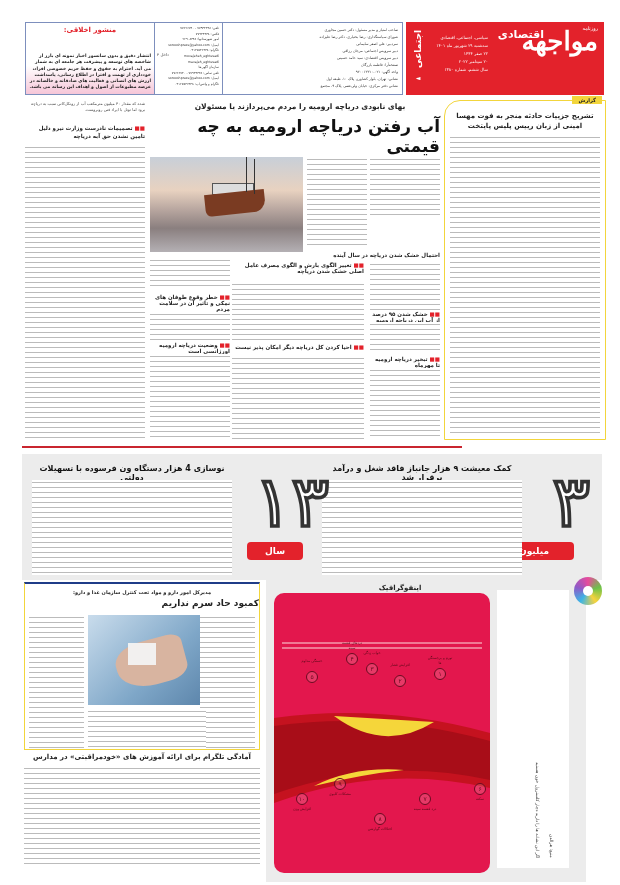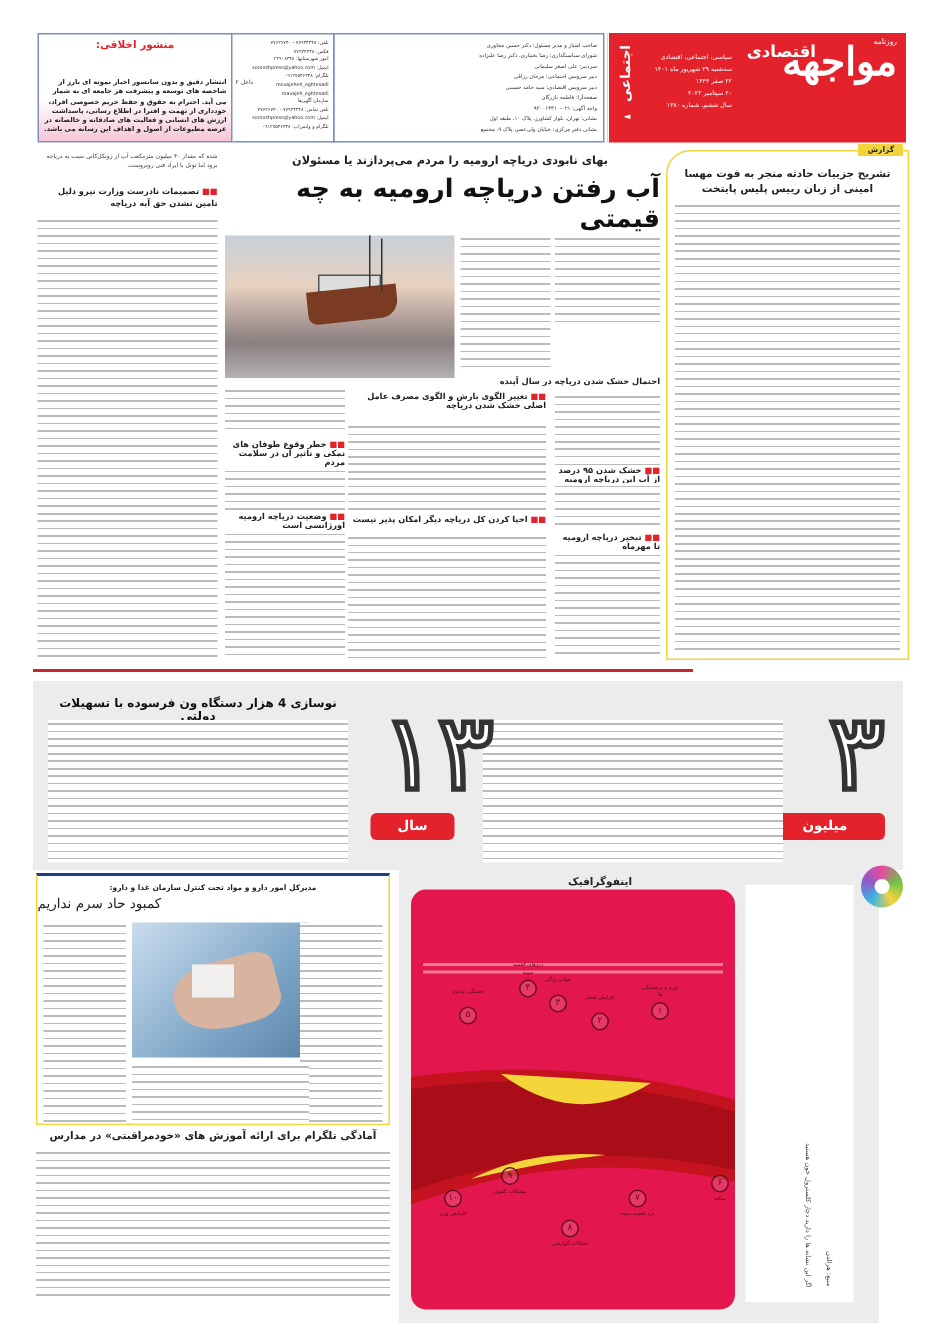--- a/index.html
+++ b/index.html
@@ -47,21 +47,21 @@
 #infog h1{position:absolute;right:10px;top:8px;color:#fff;font-size:13px;font-weight:bold;text-align:right;line-height:17px}
 #vessel{left:0;top:115px;width:216px;height:100px}
 .num{width:12px;height:12px;border-radius:50%;border:1.5px solid #6b0b20;color:#6b0b20;font-size:6px;text-align:center;line-height:10px;background:rgba(255,255,255,.15)}
 #side-note{left:497px;top:590px;width:72px;height:278px;background:#fff}
 #side-note .vt{writing-mode:vertical-rl;font-size:4.5px;color:#444;line-height:7px;height:260px;margin:8px 14px}
 #wheel{left:574px;top:577px;width:28px;height:28px;border-radius:50%;background:conic-gradient(#e84b9c,#6cc24a,#f7d33d,#3db5e6,#8e5bc8,#e84b9c)}
 #wheel::after{content:"";position:absolute;left:9px;top:9px;width:10px;height:10px;border-radius:50%;background:#fff}
 
 #drug{left:24px;top:582px;width:236px;height:168px;border:1px solid #f2d53c;border-top:2px solid #1f3c88}
 #drug-kicker{width:100%;top:5px;text-align:center;font-size:5px;font-weight:bold}
-#drug-title{width:100%;top:14px;text-align:left;font-size:9px;font-weight:normal}
+#drug-title{width:100%;top:14px;text-align:right;font-size:9px;font-weight:bold}
 #drug-photo{left:63px;top:31px;width:118px;height:90px;background:linear-gradient(135deg,#c9dcec,#7fa7c8 60%,#5b84aa)}
 .hand{left:28px;top:25px;width:70px;height:45px;background:#d8b4a0;border-radius:40% 20% 30% 50%;transform:rotate(-15deg)}
 .tape{left:40px;top:28px;width:28px;height:22px;background:#f3f3f3;opacity:.95}
 #bottom-h{left:24px;top:753px;width:236px;text-align:center;font-size:7px;font-weight:bold}
 </style>
 </head>
 <body>
 
 <div id="mast" class="abs">
   <div id="tagline" class="abs">روزنامه</div>
@@ -152,21 +152,22 @@
 <div id="report" class="abs">
   <div id="report-tag" class="abs">گزارش</div>
   <h2>تشریح جزییات حادثه منجر به فوت مهسا امینی از زبان رییس پلیس پایتخت</h2>
   <div class="lines" style="height:300px"></div>
 </div>
 
 <div id="rule" class="abs"></div>
 
 <div id="band" class="abs">
   <div class="abs bigdigit" style="right:12px;top:6px">۳</div>
-  <div class="abs redpill" style="right:12px;top:88px;width:80px">میلیون</div>
+  <div class="abs redpill" style="right:28px;top:88px;width:80px">میلیون</div>
+  <div class="abs band-h" style="right:80px;top:10px;width:200px">کمک معیشت ۹ هزار جانباز فاقد شغل و درآمد برقرار شد</div>
   <div class="abs lines" style="right:80px;top:26px;width:200px;height:95px"></div>
 
   <div class="abs bigdigit" style="left:232px;top:6px">۱۳</div>
   <div class="abs redpill" style="left:225px;top:88px;width:56px">سال</div>
   <div class="abs band-h" style="left:10px;top:10px;width:200px">نوسازی 4 هزار دستگاه ون فرسوده با تسهیلات دولتی</div>
   <div class="abs lines" style="left:10px;top:26px;width:200px;height:95px"></div>
 </div>
 
 <div id="info-panel" class="abs"></div>
 <div id="wheel" class="abs"></div>

